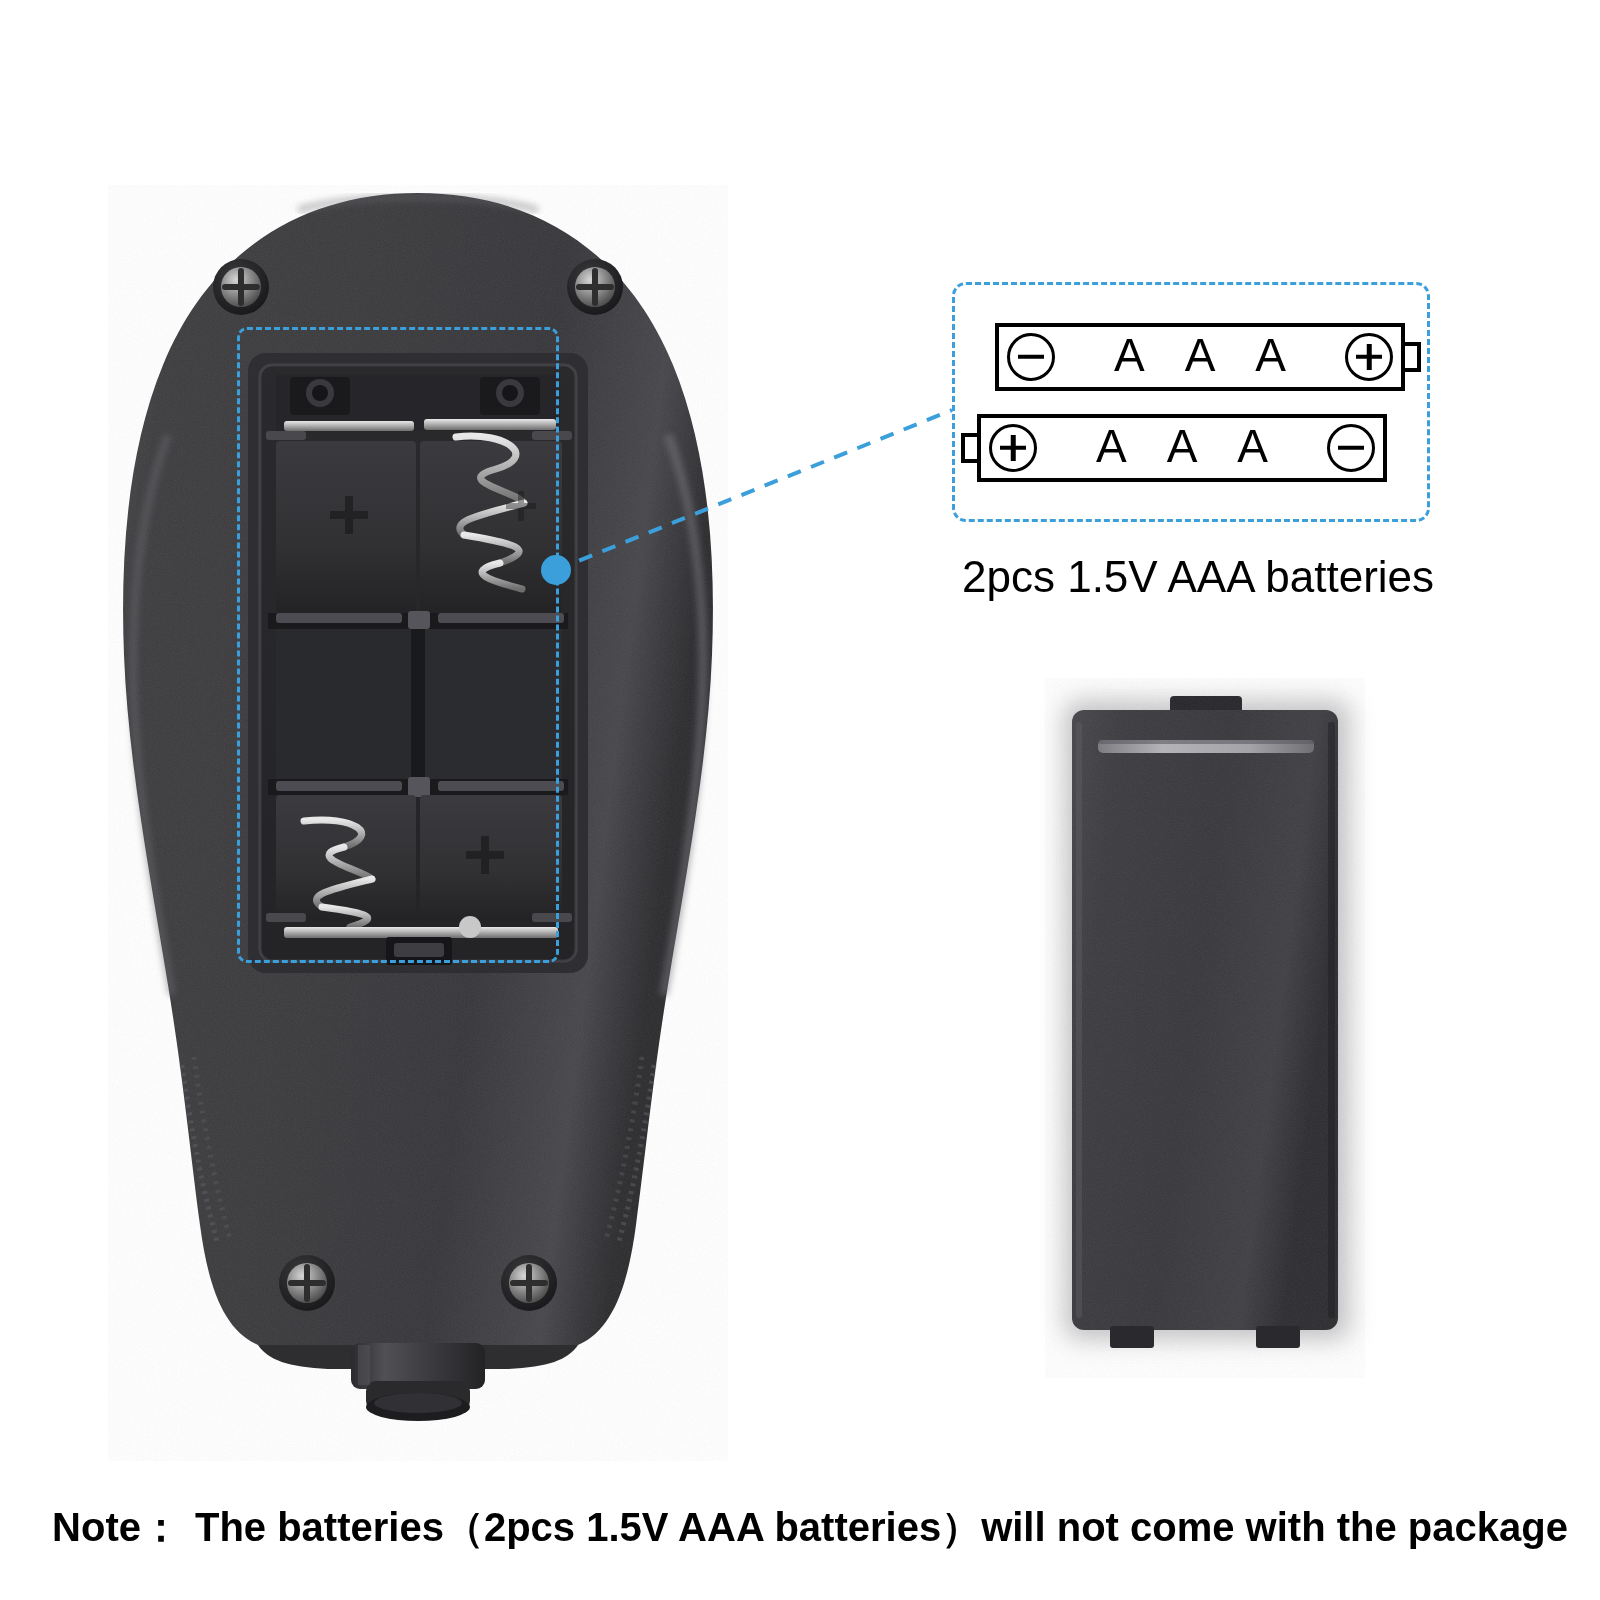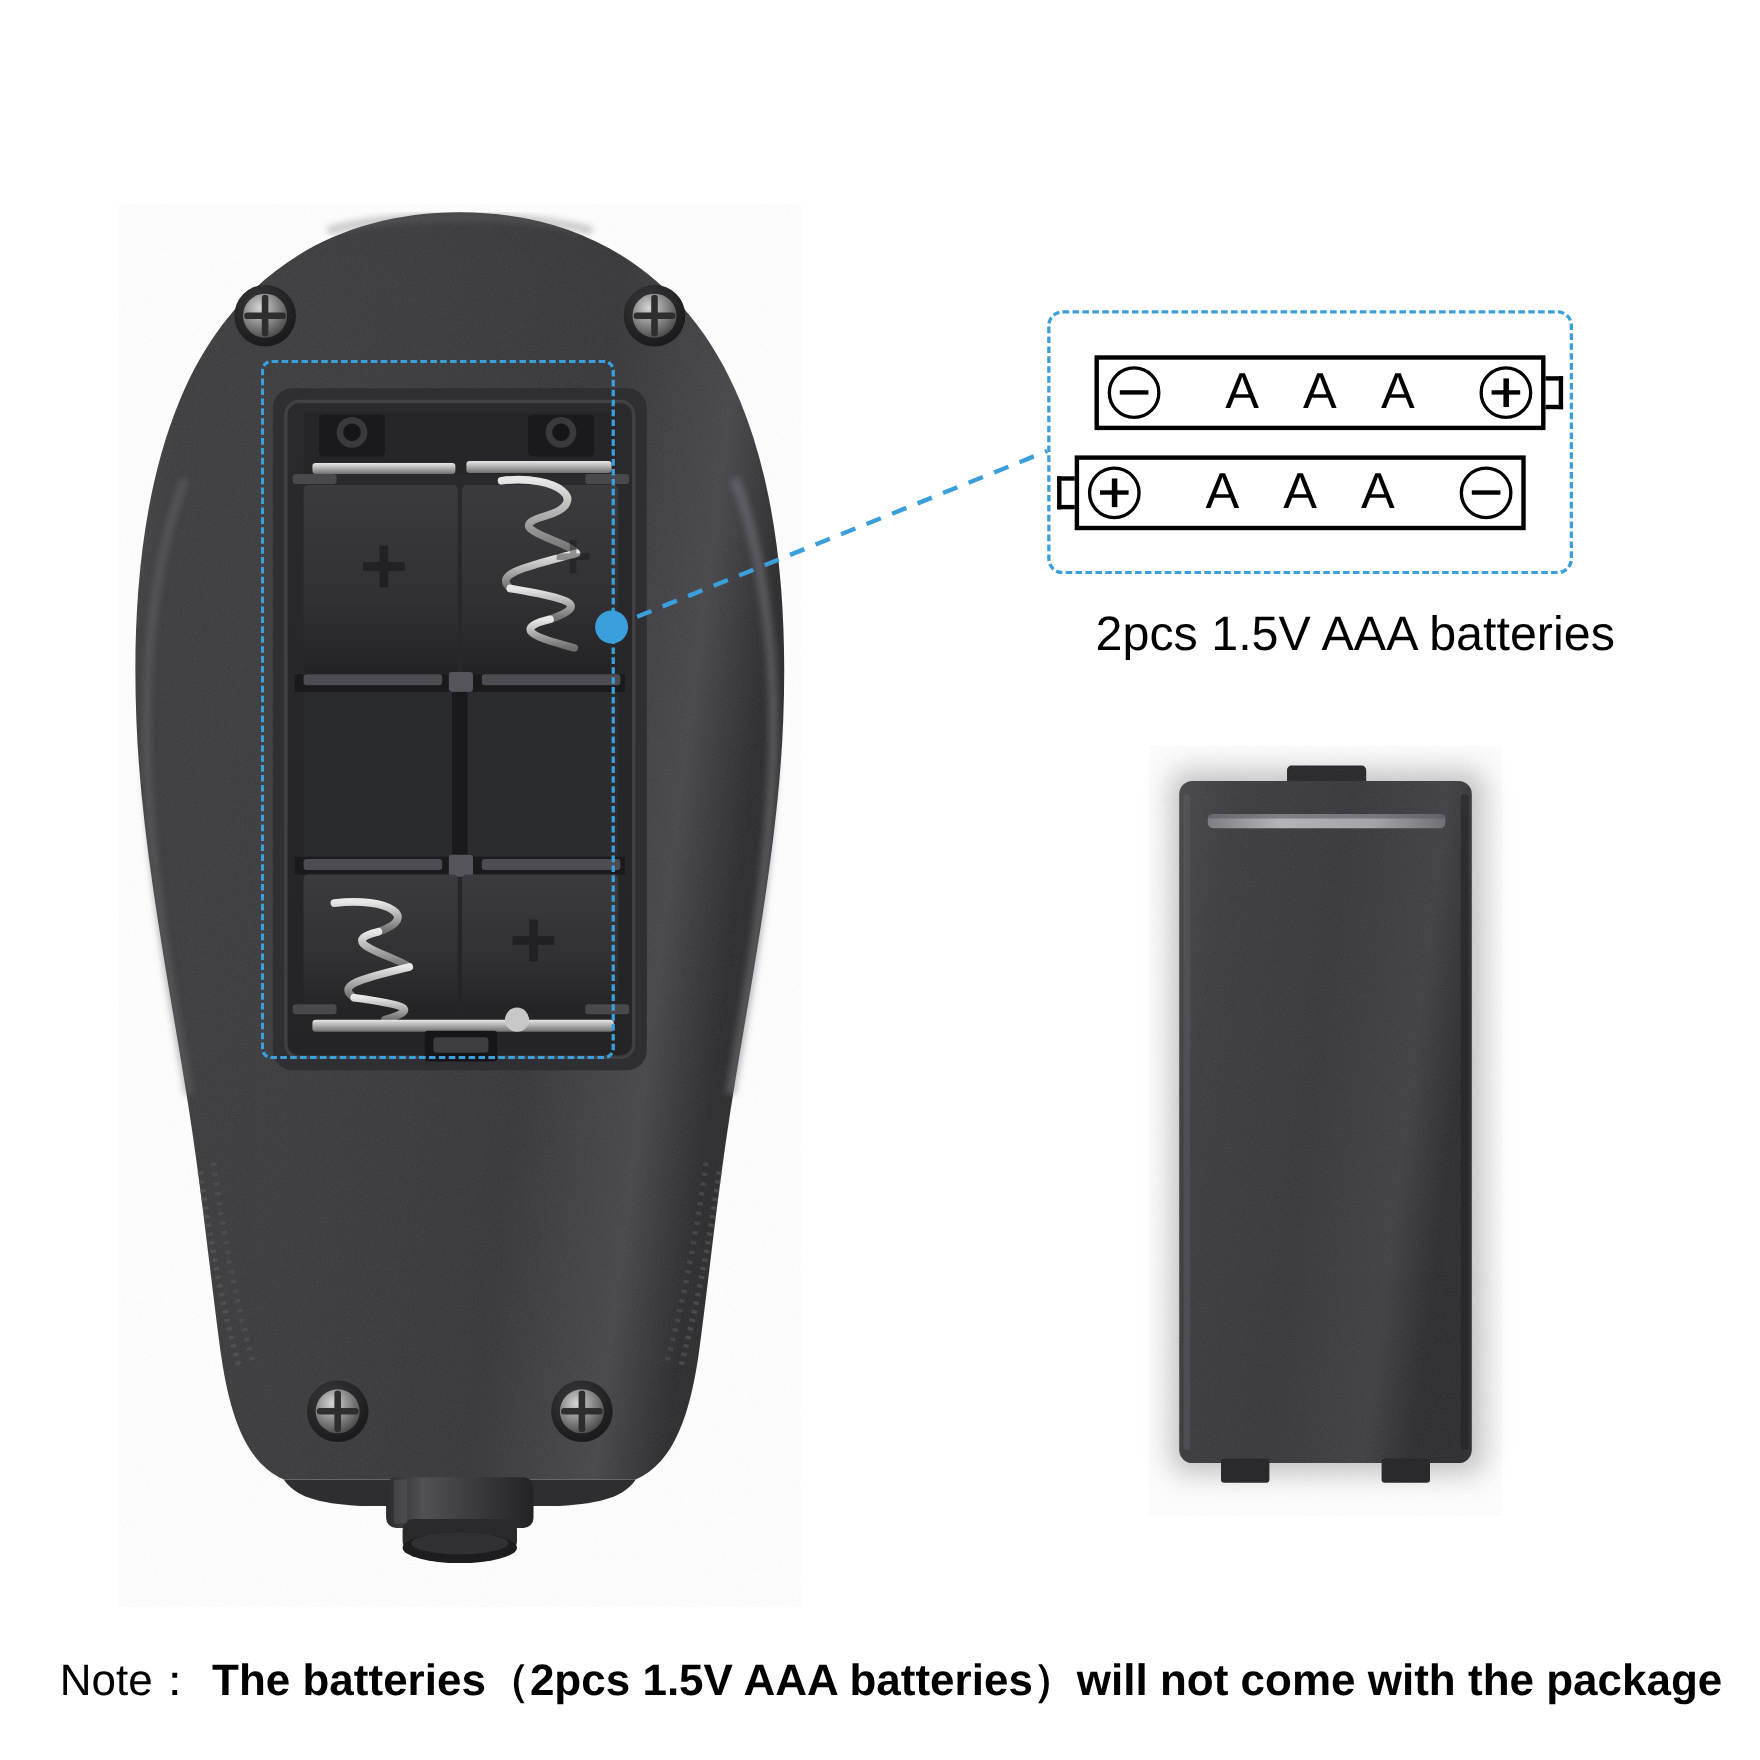--- a/index.html
+++ b/index.html
@@ -151,21 +151,20 @@
   
   #callout-caption {
     position: absolute;
     left: 962px;
     top: 552px;
     width: 540px;
     font-size: 44px;
     color: #000;
     font-family: "Liberation Sans", sans-serif;
     white-space: nowrap;
-    text-align: center;
   }
 
   
   #battery-cover-wrap {
     position: absolute;
     left: 1030px;
     top: 678px;
     width: 350px;
     height: 700px;
   }
@@ -177,21 +176,21 @@
     left: 0;
     top: 1500px;
     width: 1600px;
     text-align: center;
     font-size: 40px;
     color: #000;
     font-family: "Liberation Sans", sans-serif;
     white-space: nowrap;
   }
   #note-label {
-    font-weight: normal;
+    font-weight: bold;
     margin-left: 20px;
   }
   #note-text { font-weight: 700; }
 </style>
 </head>
 <body>
 
 <div id="stage">
 
   <div id="device-wrap">

